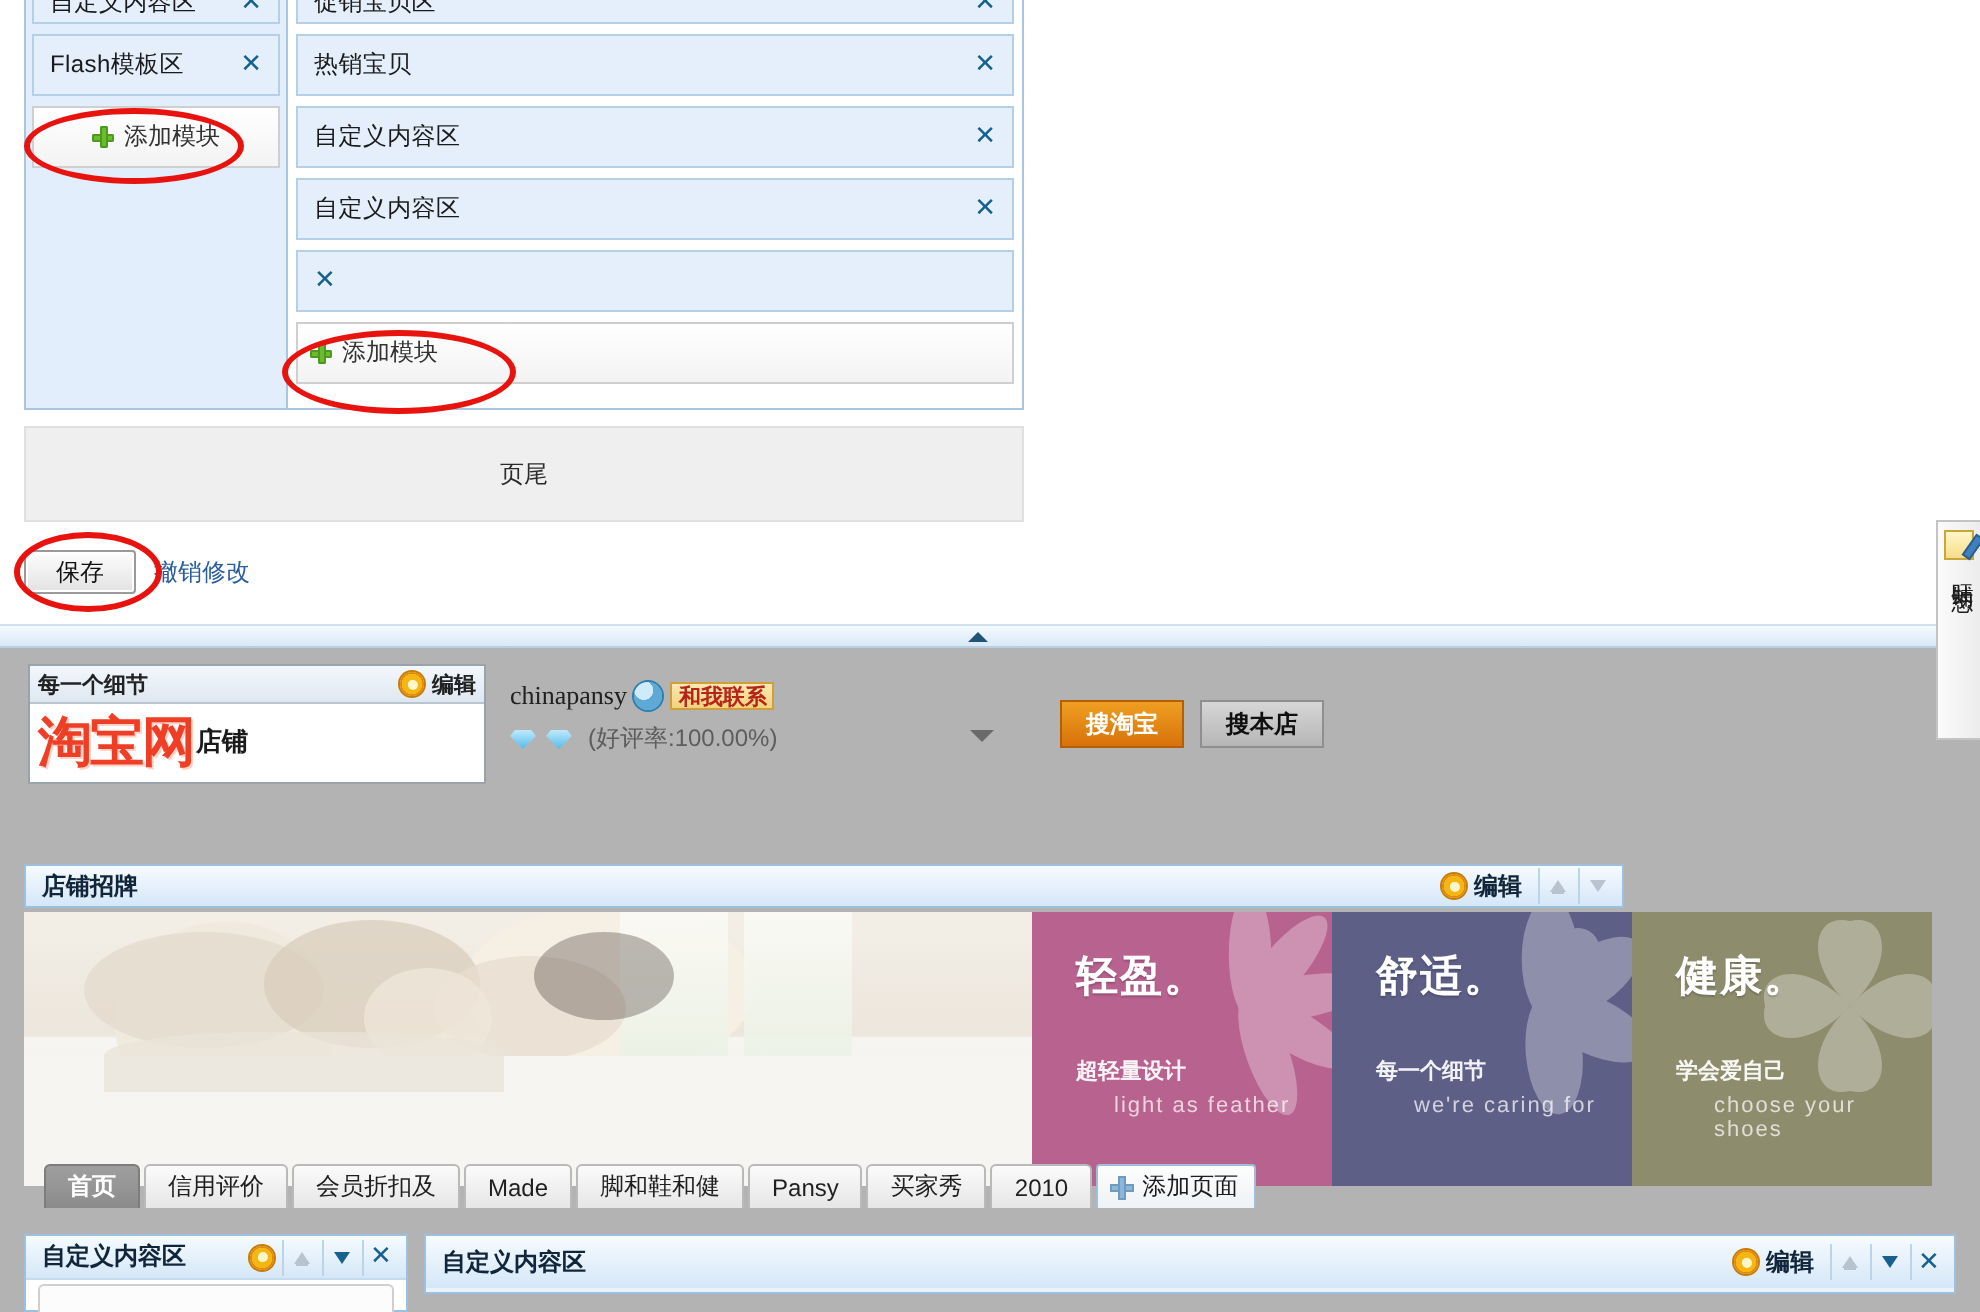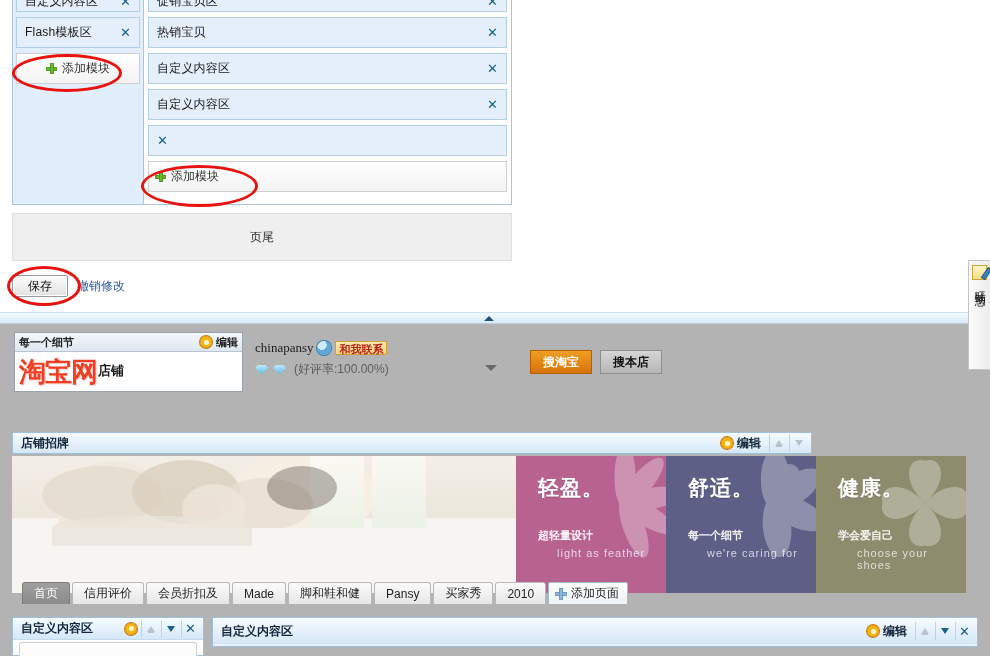--- a/index.html
+++ b/index.html
@@ -294,21 +294,21 @@
   .tab {
     height: 22px; padding: 0 11px;
     display: flex; align-items: center; justify-content: center;
     background: linear-gradient(#fbfbfb, #e6e6e6);
     border: 1px solid #b9b9b9; border-bottom: none;
     border-radius: 3px 3px 0 0;
     font-size: 12px; color: #1f1f1f; cursor: pointer; white-space: nowrap;
   }
   .tab.active {
     background: linear-gradient(#9f9f9f, #8b8b8b);
-    color: #ffffff; font-weight: normal; border-color: #7d7d7d;
+    color: #ffffff; font-weight: bold; border-color: #7d7d7d;
   }
   .tab-add {
     height: 22px; padding: 0 8px 0 6px;
     display: flex; align-items: center; gap: 4px;
     background: linear-gradient(#fdfdfd, #eef2f6);
     border: 1px solid #9dbdd8; border-bottom: none;
     border-radius: 2px 2px 0 0;
     font-size: 12px; color: #1c1c1c; cursor: pointer; white-space: nowrap;
   }
   .plus-blue {

